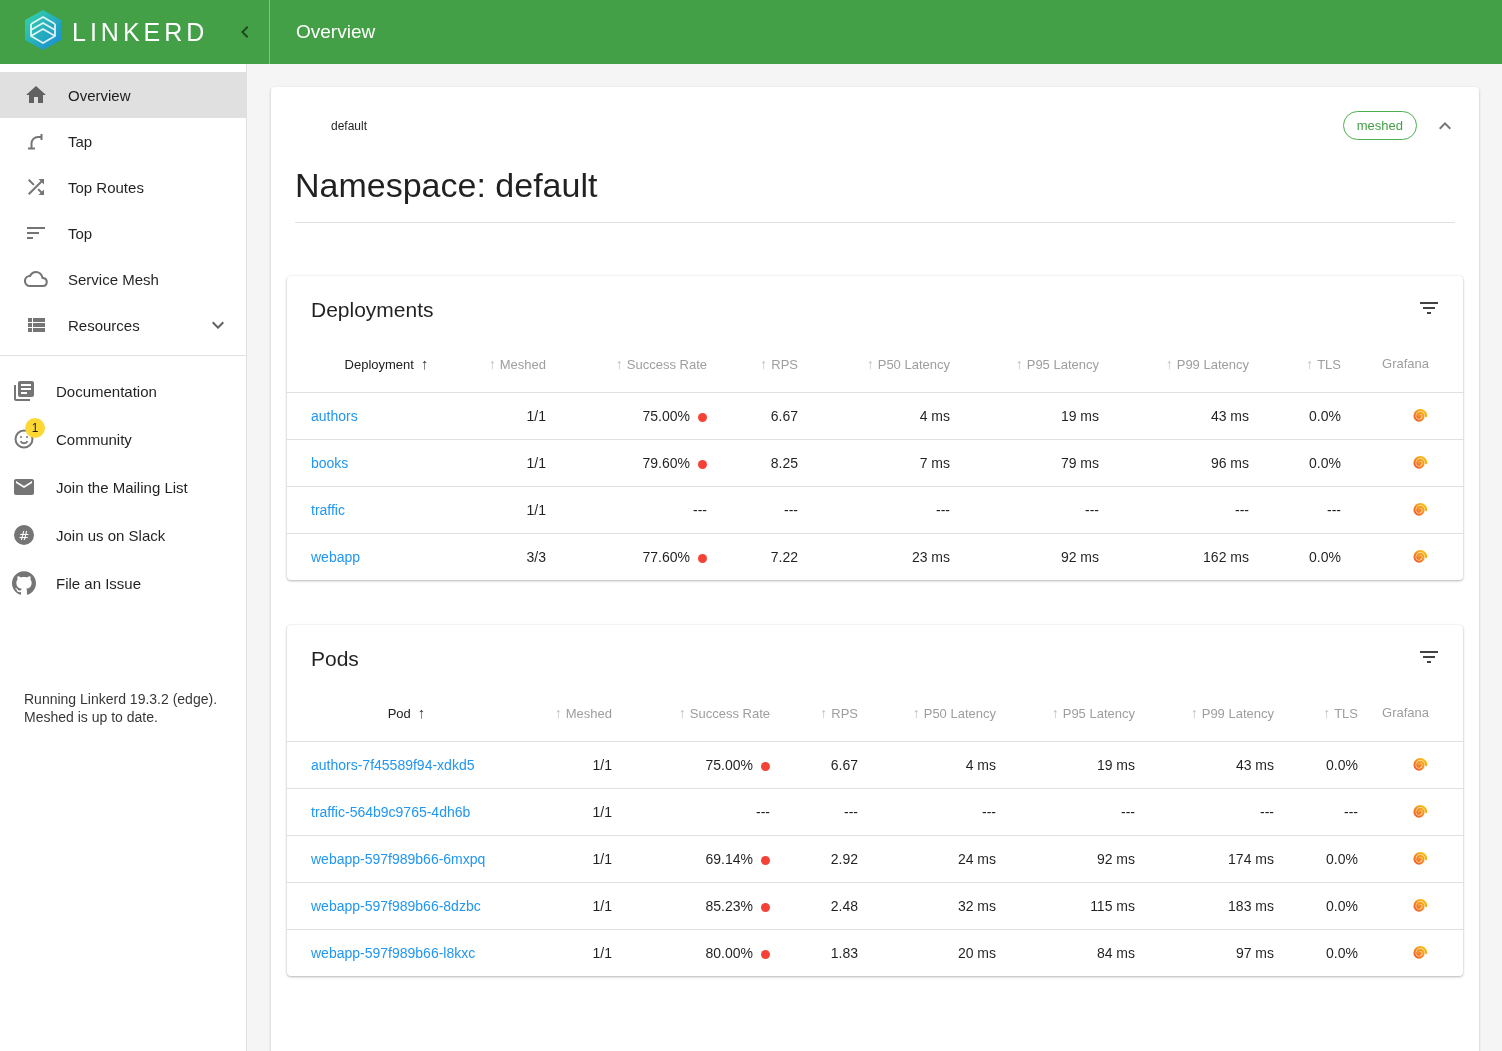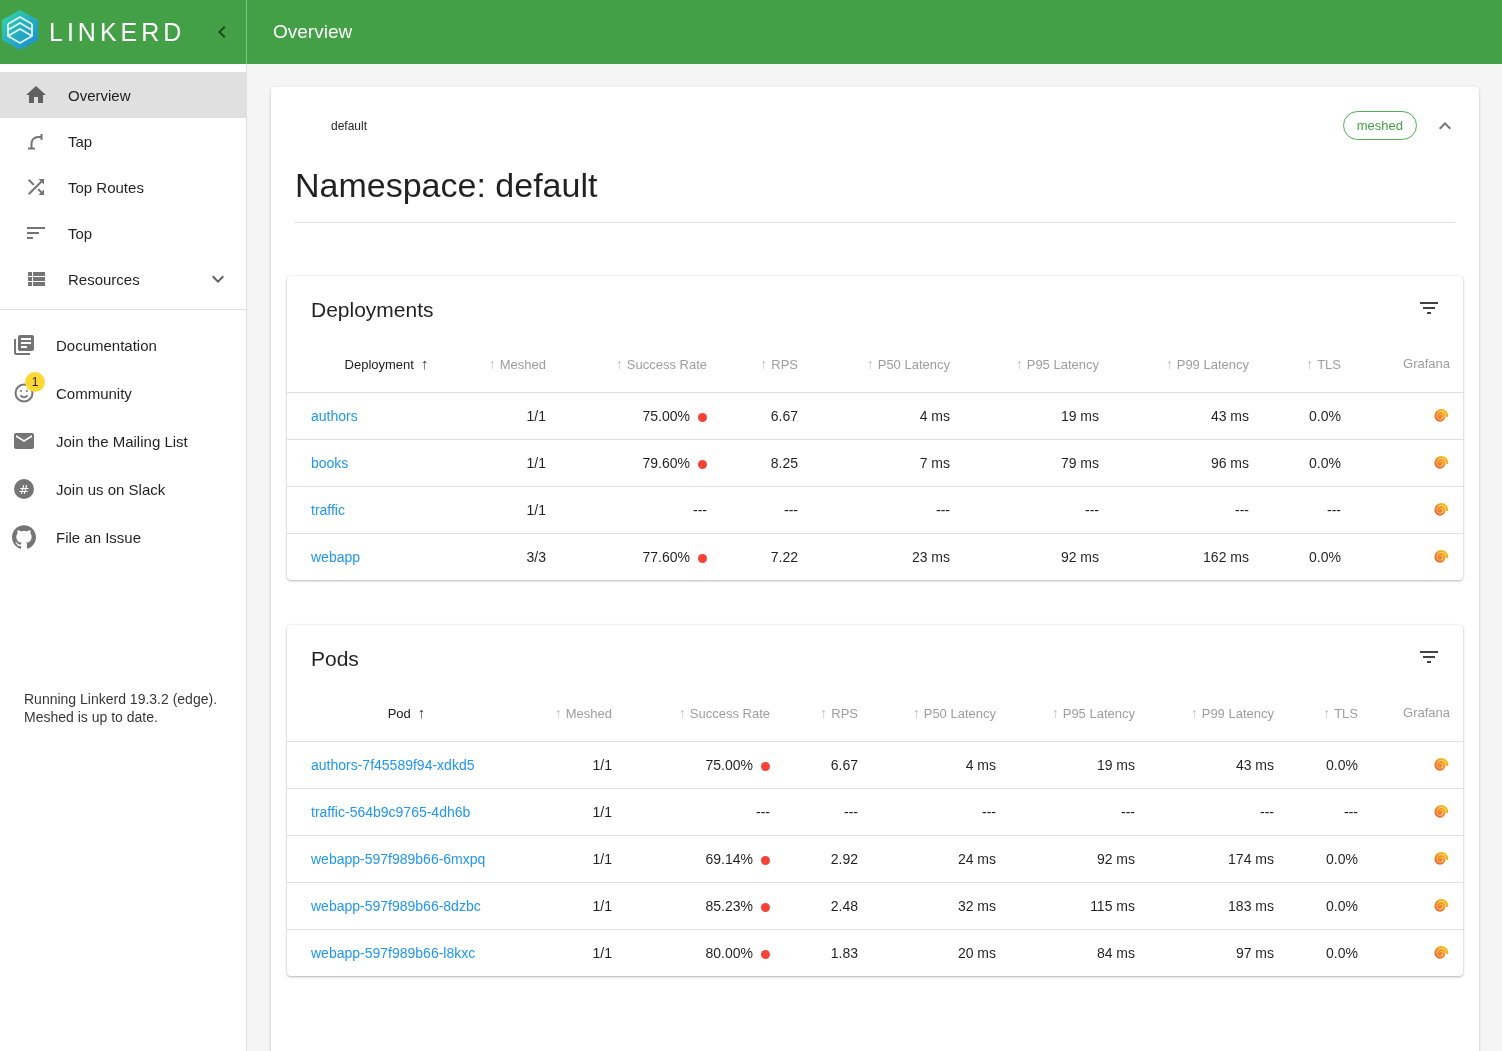--- a/index.html
+++ b/index.html
@@ -6,21 +6,21 @@
   * { box-sizing: border-box; }
   html,body { margin:0; padding:0; }
   body {
     width:1502px; height:1051px; overflow:hidden;
     background:#f5f5f5;
     font-family:"Liberation Sans", sans-serif;
     color:rgba(0,0,0,.87);
   }
   
   .topbar { position:fixed; top:0; left:0; width:1502px; height:64px; background:#43a047; display:flex; z-index:20; }
-  .topbar-left { width:247px; flex:none; display:flex; align-items:center; border-right:1px solid rgba(255,255,255,.35); }
+  .topbar-left { width:247px; flex:none; display:flex; align-items:center; border-right:1px solid rgba(255,255,255,.35);margin-left:23px; }
   .brand-text { color:#fff; font-size:25px; font-weight:500; letter-spacing:4px; margin-left:9px; }
   .collapse-btn { margin-left:auto; margin-right:12px; width:24px; height:24px; color:rgba(0,0,0,.55); cursor:pointer; }
   .topbar-title { color:#fff; font-size:19px; display:flex; align-items:center; padding-left:26px; }
   
   .sidebar { position:fixed; top:64px; left:0; width:247px; height:987px; background:#fff; border-right:1px solid #e0e0e0; padding-top:8px; z-index:10; }
   .nav-item { height:46px; display:flex; align-items:center; padding-left:24px; cursor:pointer; }
   .nav-item.secondary { height:48px;padding-left:12px; }
   .nav-item.active { background:#e0e0e0; }
   .nav-icon { width:24px; height:24px; margin-right:20px; color:#757575; flex:none; position:relative; }
   .nav-icon svg { width:24px; height:24px; display:block; }
@@ -43,21 +43,21 @@
   
   .inner-card { background:#fff; margin:0 16px; border-radius:4px; position:relative;
     box-shadow:0 1px 3px rgba(0,0,0,.18), 0 1px 2px rgba(0,0,0,.1), 0 0 2px rgba(0,0,0,.08); }
   .inner-card.first { margin-top:53px; }
   .inner-card.second { margin-top:45px; }
   .card-title { font-size:21px; font-weight:400; padding:22px 24px 14px 24px; }
   .filter-btn { position:absolute; top:20px; right:22px; width:24px; height:24px; color:#424242; cursor:pointer; }
   table { width:100%; border-collapse:collapse; table-layout:fixed; }
   th { font-weight:400; font-size:13px; color:#9e9e9e; text-align:right; height:56px; vertical-align:middle; white-space:nowrap; padding:0; cursor:pointer; }
   th.first-col { text-align:center; padding-left:24px; color:#212121; }
-  th.last-col, td.last-col { padding-right:14px; }
+  th.last-col, td.last-col { padding-right:35px; }
   .sort-arrow { color:#bdbdbd; font-size:14px; margin-right:4px; }
   th.first-col .sort-arrow { color:#424242; margin:0 0 0 7px; font-size:15px; }
   tbody td { border-top:1px solid #e0e0e0; height:47px; font-size:14px; text-align:right; white-space:nowrap; vertical-align:middle; padding:0; }
   td.first-col { text-align:left; padding-left:24px; }
   a.row-link { color:#2196f3; text-decoration:none; cursor:pointer; }
   .status-dot { display:inline-block; width:9px; height:9px; border-radius:50%; background:#f44336; margin-left:8px; vertical-align:-1px; }
   .grafana-link { display:inline-block; width:18px; height:18px; vertical-align:middle; cursor:pointer; }
   .grafana-link svg { width:18px; height:18px; display:block; }
 </style>
 </head>
@@ -114,20 +114,28 @@
     </span>
     <span class="nav-label">Top Routes</span>
   </div>
   <div class="nav-item">
     <span class="nav-icon">
       <svg viewBox="0 0 24 24" fill="#757575">
           <path d="M3 18h6v-2H3v2zM3 6v2h18V6H3zm0 7h12v-2H3v2z"></path>
         </svg>
     </span>
     <span class="nav-label">Top</span>
+  </div>
+  <div class="nav-item">
+    <span class="nav-icon">
+      <svg viewBox="0 0 24 24" fill="#757575">
+          <path d="M19.35 10.04A7.49 7.49 0 0 0 12 4C9.11 4 6.6 5.64 5.35 8.04A5.994 5.994 0 0 0 6 20h13a5 5 0 0 0 .35-9.96zM19 18H6a4 4 0 0 1-.36-7.98l1.08-.11.5-.95A5.49 5.49 0 0 1 12 6c2.62 0 4.88 1.86 5.39 4.43l.3 1.5 1.53.11A3 3 0 0 1 19 18z"></path>
+        </svg>
+    </span>
+    <span class="nav-label">Service Mesh</span>
   </div>
   <div class="nav-item">
     <span class="nav-icon">
       <svg viewBox="0 0 24 24" fill="#757575">
           <path d="M4 14h4v-4H4v4zm0 5h4v-4H4v4zM4 9h4V5H4v4zm5 5h12v-4H9v4zm0 5h12v-4H9v4zM9 5v4h12V5H9z"></path>
         </svg>
     </span>
     <span class="nav-label">Resources</span>
     <span class="nav-expand">
       <svg viewBox="0 0 24 24" fill="currentColor">

